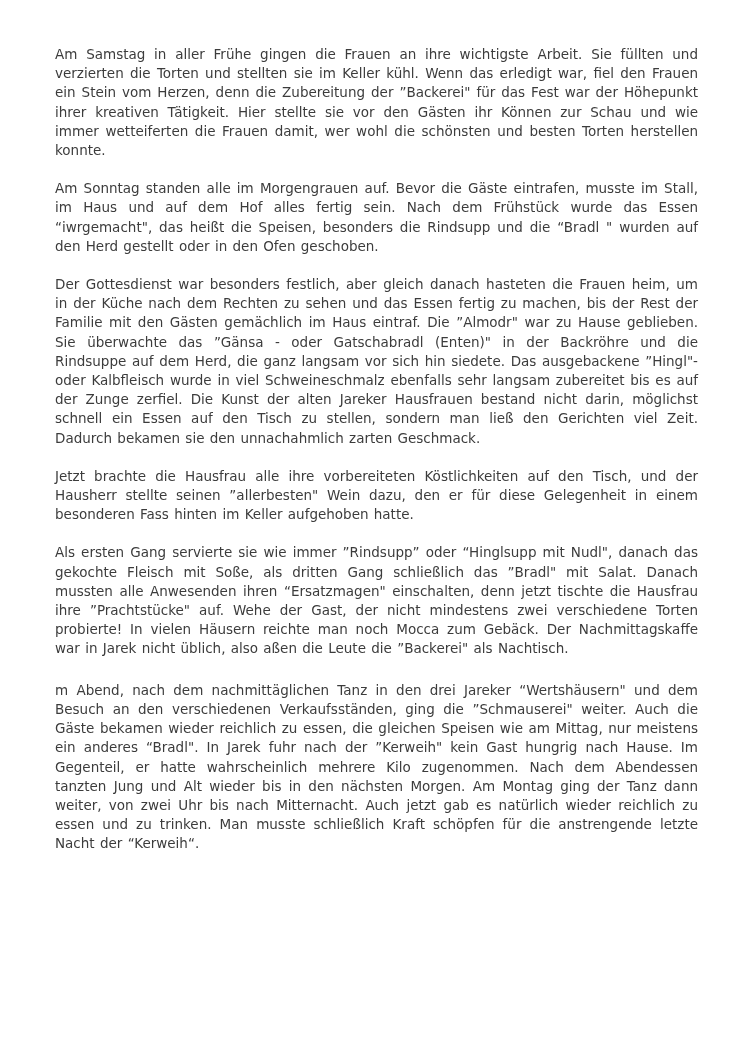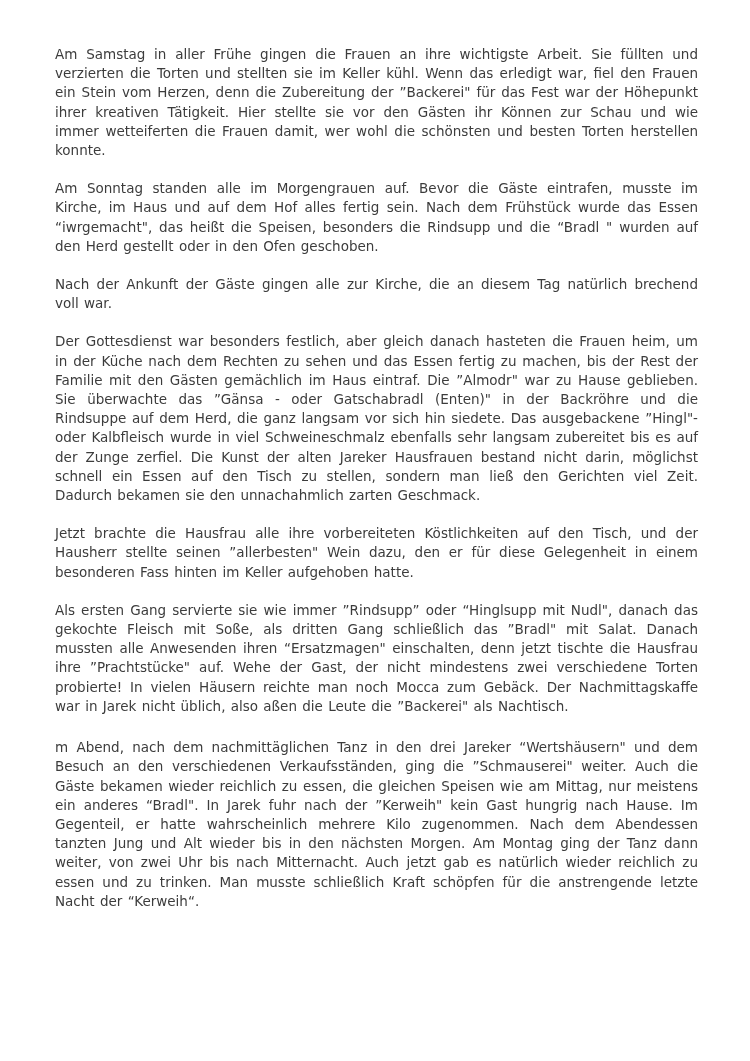--- a/index.html
+++ b/index.html
@@ -31,20 +31,19 @@
   .doc p.extra-gap {
     margin-top: 22px;
   }
 </style>
 </head>
 <body>
 
 <div class="page">
   <div class="doc">
     <p>Am Samstag in aller Frühe gingen die Frauen an ihre wichtigste Arbeit. Sie füllten und verzierten die Torten und stellten sie im Keller kühl. Wenn das erledigt war, fiel den Frauen ein Stein vom Herzen, denn die Zubereitung der ”Backerei" für das Fest war der Höhepunkt ihrer kreativen Tätigkeit. Hier stellte sie vor den Gästen ihr Können zur Schau und wie immer wetteiferten die Frauen damit, wer wohl die schönsten und besten Torten herstellen konnte.</p>
-    <p>Am Sonntag standen alle im Morgengrauen auf. Bevor die Gäste eintrafen, musste im Kirche, im Haus und auf dem Hof alles fertig sein. Nach dem Frühstück wurde das Essen “iwrgemacht", das heißt die Speisen, besonders die Rindsupp und die “Bradl " wurden auf den Herd gestellt oder in den Ofen geschoben.</p>
-    <p>Nach der Ankunft der Gäste gingen alle zur Kirche, die an diesem Tag natürlich brechend voll war.</p>
+    <p>Am Sonntag standen alle im Morgengrauen auf. Bevor die Gäste eintrafen, musste im Stall, im Haus und auf dem Hof alles fertig sein. Nach dem Frühstück wurde das Essen “iwrgemacht", das heißt die Speisen, besonders die Rindsupp und die “Bradl " wurden auf den Herd gestellt oder in den Ofen geschoben.</p>
     <p>Der Gottesdienst war besonders festlich, aber gleich danach hasteten die Frauen heim, um in der Küche nach dem Rechten zu sehen und das Essen fertig zu machen, bis der Rest der Familie mit den Gästen gemächlich im Haus eintraf. Die ”Almodr" war zu Hause geblieben. Sie überwachte das ”Gänsa - oder Gatschabradl (Enten)" in der Backröhre und die Rindsuppe auf dem Herd, die ganz langsam vor sich hin siedete. Das ausgebackene ”Hingl"- oder Kalbfleisch wurde in viel Schweineschmalz ebenfalls sehr langsam zubereitet bis es auf der Zunge zerfiel. Die Kunst der alten Jareker Hausfrauen bestand nicht darin, möglichst schnell ein Essen auf den Tisch zu stellen, sondern man ließ den Gerichten viel Zeit. Dadurch bekamen sie den unnachahmlich zarten Geschmack.</p>
     <p>Jetzt brachte die Hausfrau alle ihre vorbereiteten Köstlichkeiten auf den Tisch, und der Hausherr stellte seinen ”allerbesten" Wein dazu, den er für diese Gelegenheit in einem besonderen Fass hinten im Keller aufgehoben hatte.</p>
     <p>Als ersten Gang servierte sie wie immer ”Rindsupp” oder “Hinglsupp mit Nudl", danach das gekochte Fleisch mit Soße, als dritten Gang schließlich das ”Bradl" mit Salat. Danach mussten alle Anwesenden ihren “Ersatzmagen" einschalten, denn jetzt tischte die Hausfrau ihre ”Prachtstücke" auf. Wehe der Gast, der nicht mindestens zwei verschiedene Torten probierte! In vielen Häusern reichte man noch Mocca zum Gebäck. Der Nachmittagskaffe war in Jarek nicht üblich, also aßen die Leute die ”Backerei" als Nachtisch.</p>
     <p class="extra-gap">m Abend, nach dem nachmittäglichen Tanz in den drei Jareker  “Wertshäusern" und dem Besuch an den verschiedenen Verkaufsständen, ging die   ”Schmauserei" weiter. Auch die Gäste bekamen wieder reichlich zu essen, die gleichen Speisen wie am Mittag, nur meistens ein anderes “Bradl". In Jarek fuhr nach der ”Kerweih" kein Gast hungrig nach Hause. Im Gegenteil, er hatte wahrscheinlich mehrere Kilo zugenommen. Nach dem Abendessen tanzten Jung und Alt wieder bis in den nächsten Morgen. Am Montag ging der Tanz dann weiter, von zwei Uhr bis nach Mitternacht. Auch jetzt gab es natürlich wieder reichlich zu essen und zu trinken. Man musste schließlich Kraft schöpfen für die anstrengende letzte Nacht der “Kerweih“.</p>
   </div>
 </div>
 
 </body></html>

